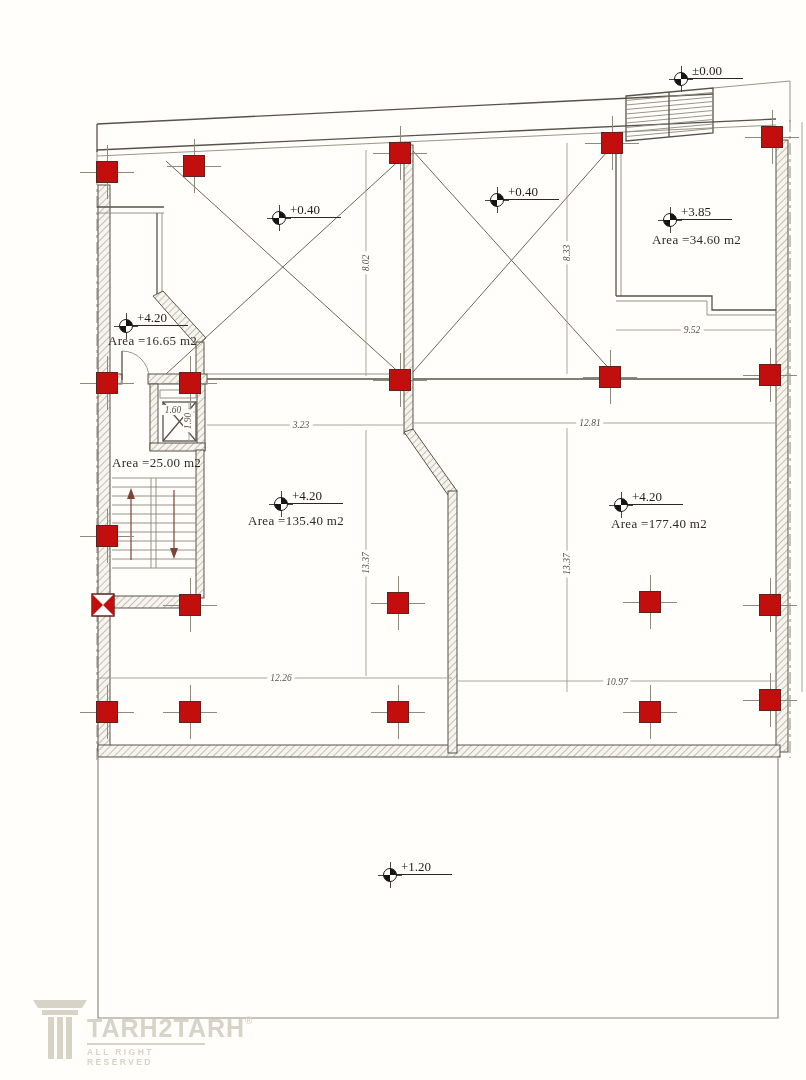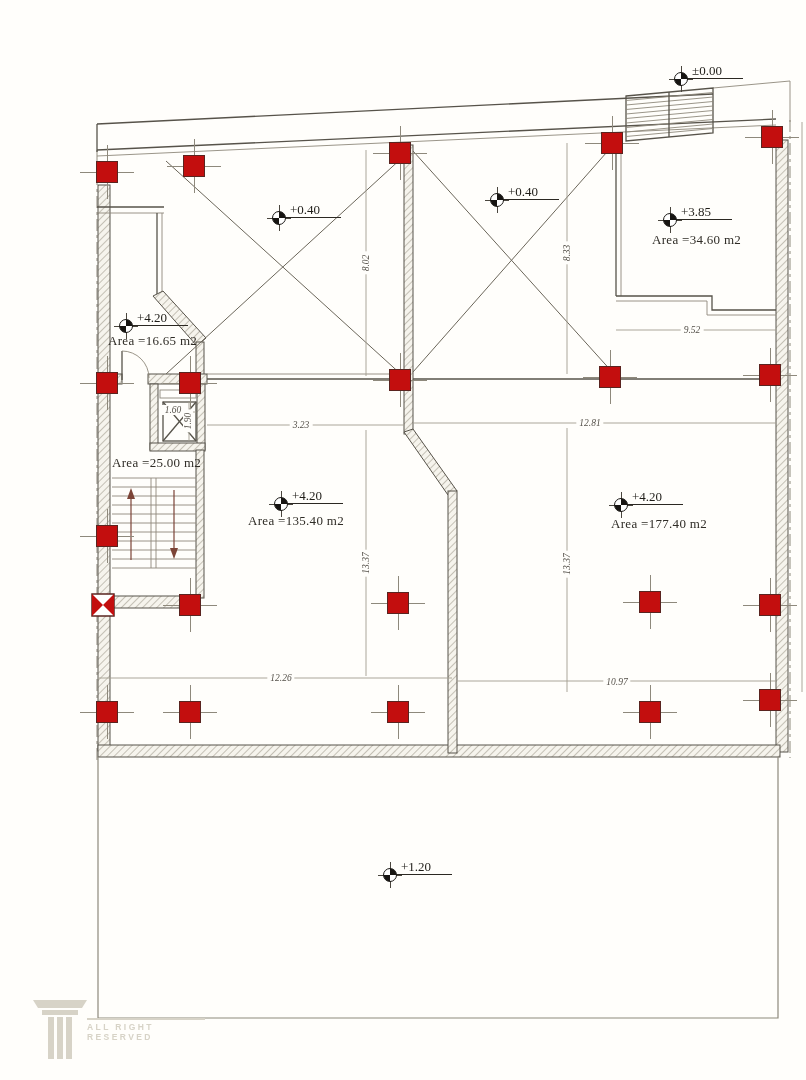--- a/index.html
+++ b/index.html
@@ -382,17 +382,18 @@
 
   <div class="logo">
     <svg class="pillar" width="60" height="64" viewBox="0 0 60 64">
       <polygon points="0,4 54,4 49,12 5,12"></polygon>
       <rect x="9" y="14" width="36" height="5"></rect>
       <rect x="15" y="21" width="6" height="42"></rect>
       <rect x="24" y="21" width="6" height="42"></rect>
       <rect x="33" y="21" width="6" height="42"></rect>
     </svg>
     <div class="logo-txt">
+      <div class="brand"><span>TARH2TARH</span><span class="reg">®</span></div>
       <div class="tagline">ALL RIGHT RESERVED</div>
     </div>
   </div>
 
 </div>
 
 </body></html>

